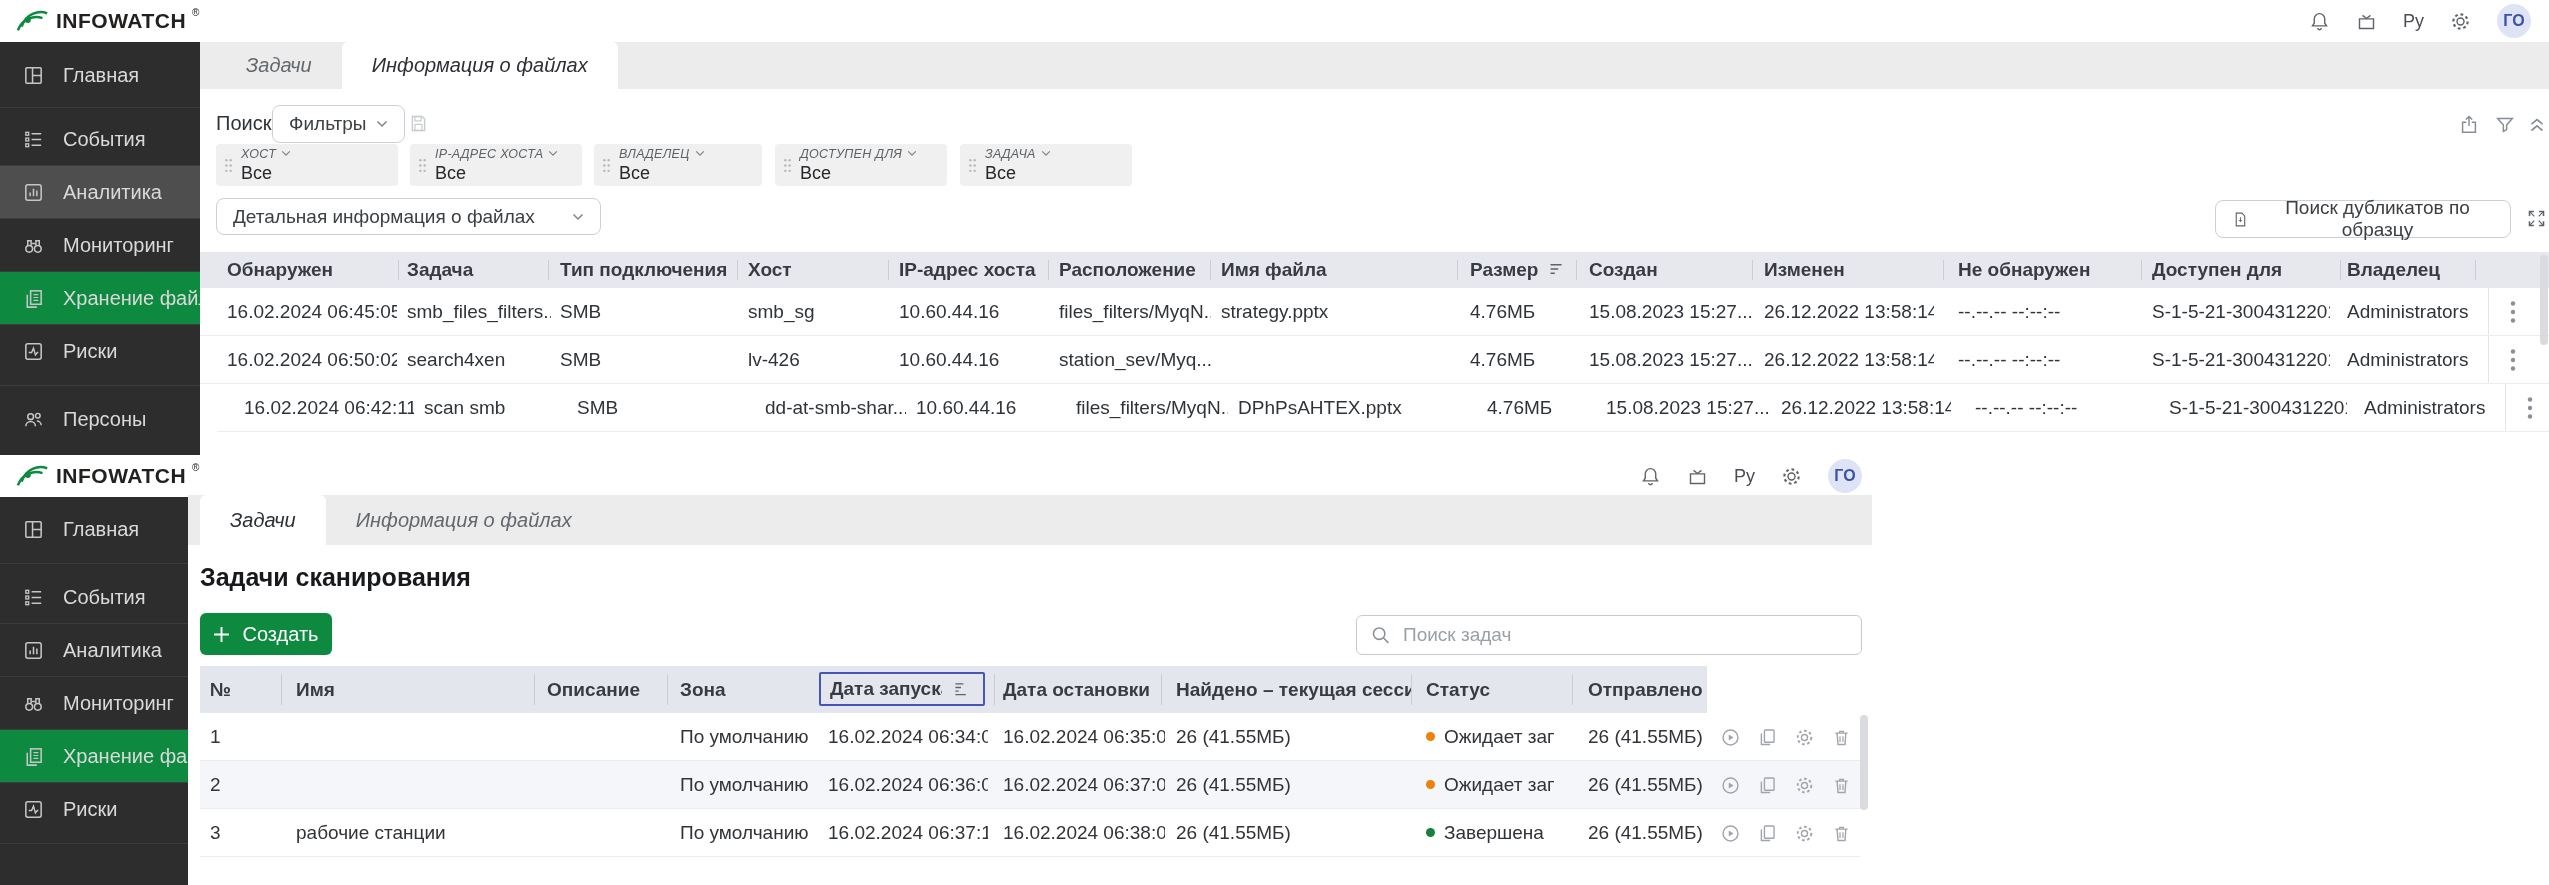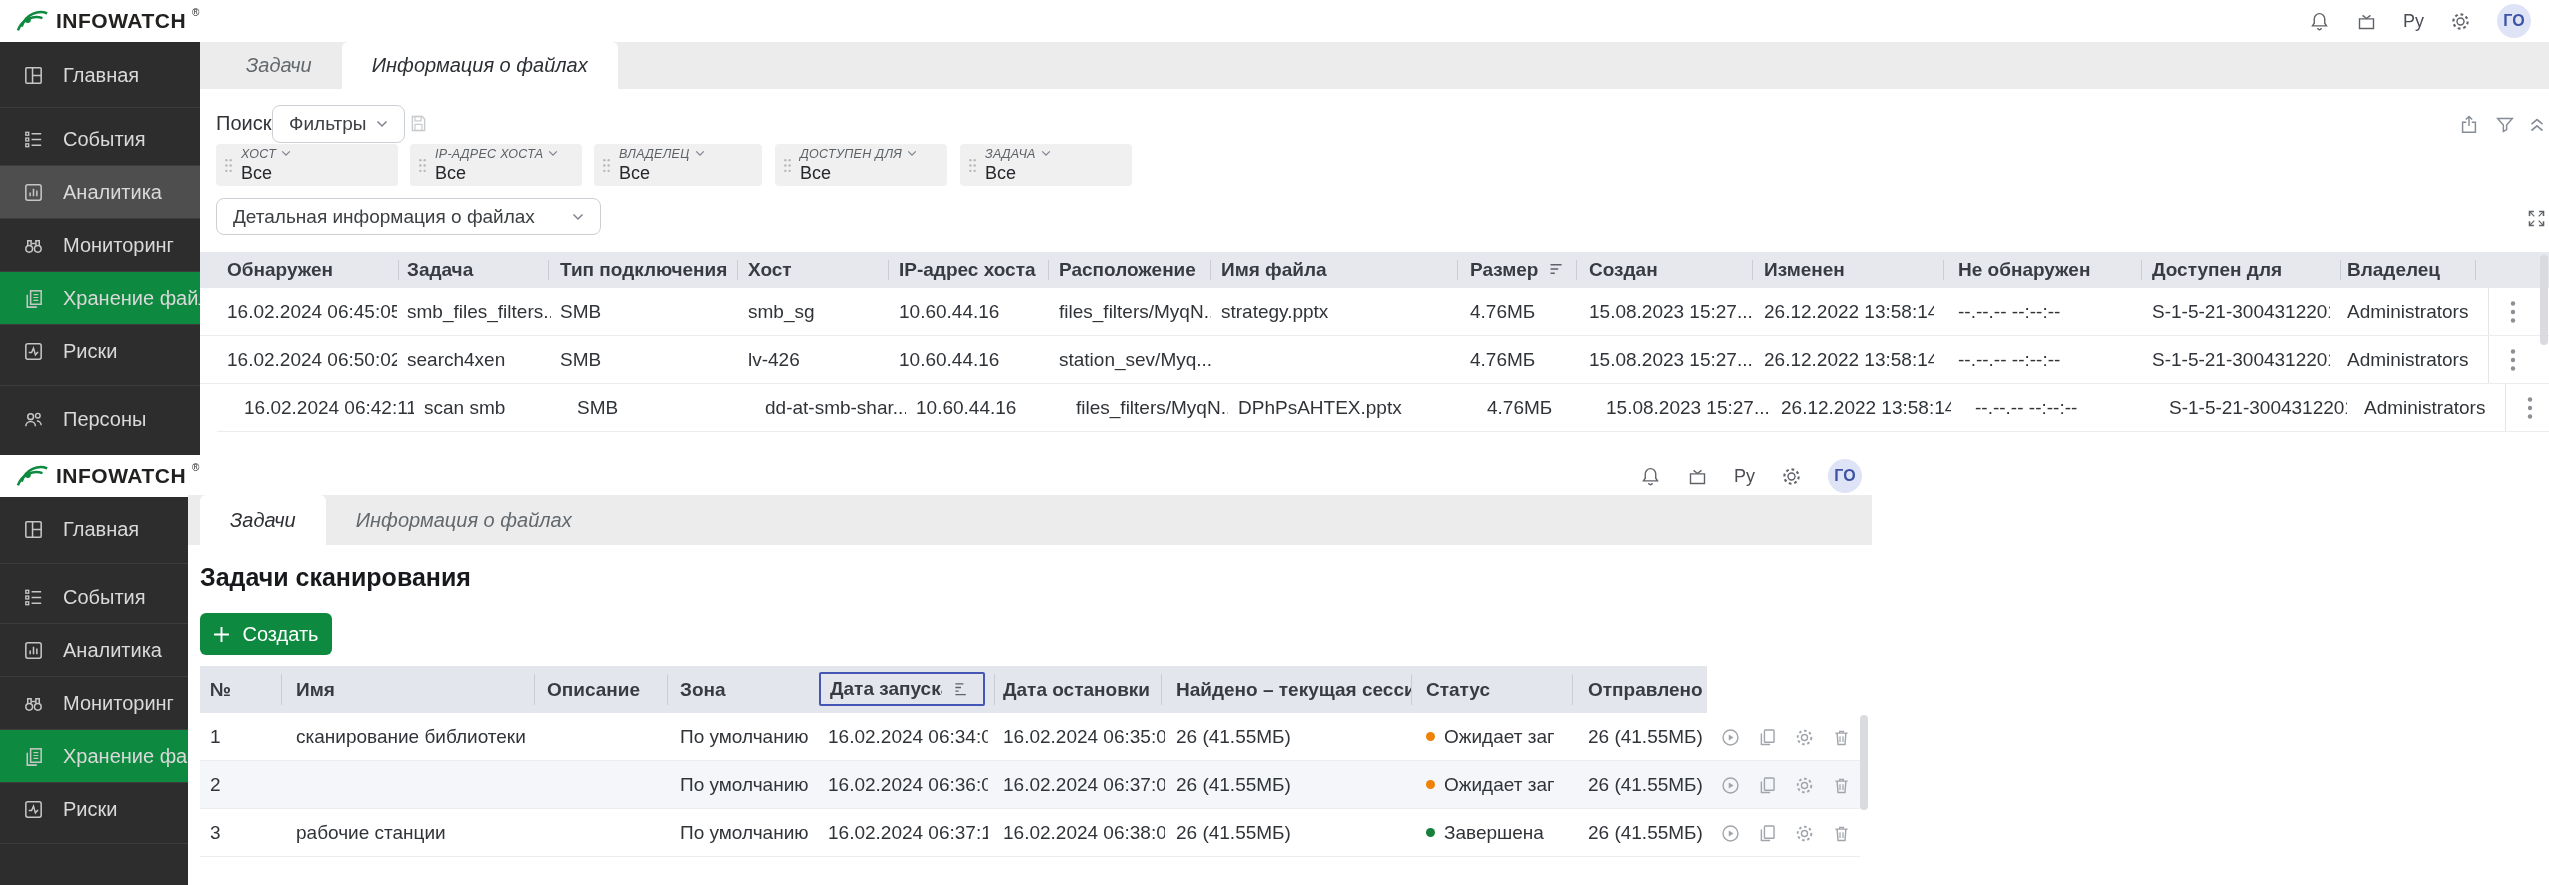--- a/index.html
+++ b/index.html
@@ -349,20 +349,29 @@
     </div>
 
     <div class="btn abs" style="left:216px;top:198px;width:385px;height:37px;justify-content:space-between;border-radius:8px;">
       <span style="font-size:19px;">Детальная информация о файлах</span>
       <span class="ic caret">
           <svg viewBox="0 0 12 8">
             <path d="M1.5 1.5L6 6l4.5-4.5" fill="none" stroke="currentColor" stroke-width="1.5"></path>
           </svg>
         </span>
     </div>
+    <button class="btn abs" style="left:2215px;top:200px;width:296px;height:38px;gap:12px;">
+      <span class="ic" style="width:19px;height:19px;color:#5f6368;">
+          <svg viewBox="0 0 24 24">
+            <path d="M6 3h8l4 4v14H6z" fill="none" stroke="currentColor" stroke-width="1.6"></path>
+            <path d="M12 9v6M9.8 12.8L12 15l2.2-2.2" fill="none" stroke="currentColor" stroke-width="1.4"></path>
+          </svg>
+        </span>
+      <span>Поиск дубликатов по образцу</span>
+    </button>
     <span class="ic abs" style="left:2526px;top:208px;width:21px;height:21px;color:#5f6368;">
         <svg viewBox="0 0 24 24">
           <path d="M4 9V4h5M15 4h5v5M20 15v5h-5M9 20H4v-5" fill="none" stroke="currentColor" stroke-width="1.8"></path>
           <path d="M4.5 4.5l5 5M19.5 4.5l-5 5M19.5 19.5l-5-5M4.5 19.5l5-5" stroke="currentColor" stroke-width="1.4"></path>
         </svg>
       </span>
 
     <div class="thead" style="left:200px;top:252px;width:2349px;height:36px;">
       <span class="cell" style="left:27px;width:170px;">Обнаружен</span>
       <span class="cell" style="left:207px;width:144px;">Задача</span>
@@ -588,20 +597,29 @@
 
     <button class="greenbtn" style="left: 200px; top: 158px; width: 132px; height: 42px; background: rgb(13, 138, 63);">
       <span class="ic" style="width:17px;height:17px;">
           <svg viewBox="0 0 16 16">
             <path d="M8 1v14M1 8h14" stroke="#fff" stroke-width="1.8"></path>
           </svg>
         </span>
       <span>Создать</span>
     </button>
 
+    <div class="searchwrap" style="left:1356px;top:160px;width:506px;height:40px;">
+      <input type="text" placeholder="Поиск задач" style="">
+      <span class="ic">
+          <svg viewBox="0 0 24 24">
+            <circle cx="10.5" cy="10.5" r="6.5" fill="none" stroke="currentColor" stroke-width="1.8"></circle>
+            <path d="M15.5 15.5L21 21" stroke="currentColor" stroke-width="1.8"></path>
+          </svg>
+        </span>
+    </div>
 
     <div class="thead" style="left:200px;top:211px;width:1506px;height:47px;background:#e3e6ec;">
       <span class="cell" style="left:10px;width:60px;">№</span>
       <span class="cell" style="left:96px;width:230px;">Имя</span>
       <span class="cell" style="left:347px;width:112px;">Описание</span>
       <span class="cell" style="left:480px;width:130px;">Зона</span>
       <div class="abs" style="left:619px;top:6px;width:166px;height:34px;border:2px solid #4556b4;border-radius:2px;">
         <span class="cell" style="left:9px;width:112px;">Дата запуска</span>
         <span class="ic abs" style="left:132px;top:8px;width:16px;height:15px;color:#5f6368;">
             <svg viewBox="0 0 20 18">
@@ -618,21 +636,20 @@
       <i class="vline" style="left:467px;"></i>
       <i class="vline" style="left:794px;"></i>
       <i class="vline" style="left:961px;"></i>
       <i class="vline" style="left:1211px;"></i>
       <i class="vline" style="left:1372px;"></i>
     </div>
     <i class="rowline" style="left:1706px;top:211px;height:191px;position:absolute;"></i>
 
     <div class="trow" style="left:200px;top:258px;width:1660px;height:48px;">
       <span class="cell" style="left:10px;width:60px;">1</span>
-      <span class="cell" style="left:96px;width:230px;">сканирование библиотеки</span>
       <span class="cell" style="left:347px;width:112px;"></span>
       <span class="cell" style="left:480px;width:130px;">По умолчанию</span>
       <span class="cell" style="left:628px;width:160px;">16.02.2024 06:34:02</span>
       <span class="cell" style="left:803px;width:162px;">16.02.2024 06:35:08</span>
       <span class="cell" style="left:976px;width:235px;">26 (41.55МБ)</span>
       <span class="cell" style="left:1226px;width:128px;">
           <span class="statusdot" style="background: rgb(238, 130, 8);"></span>
           <span style="white-space:nowrap;">Ожидает запуск</span>
         </span>
       <span class="cell" style="left:1388px;width:118px;">26 (41.55МБ)</span>

